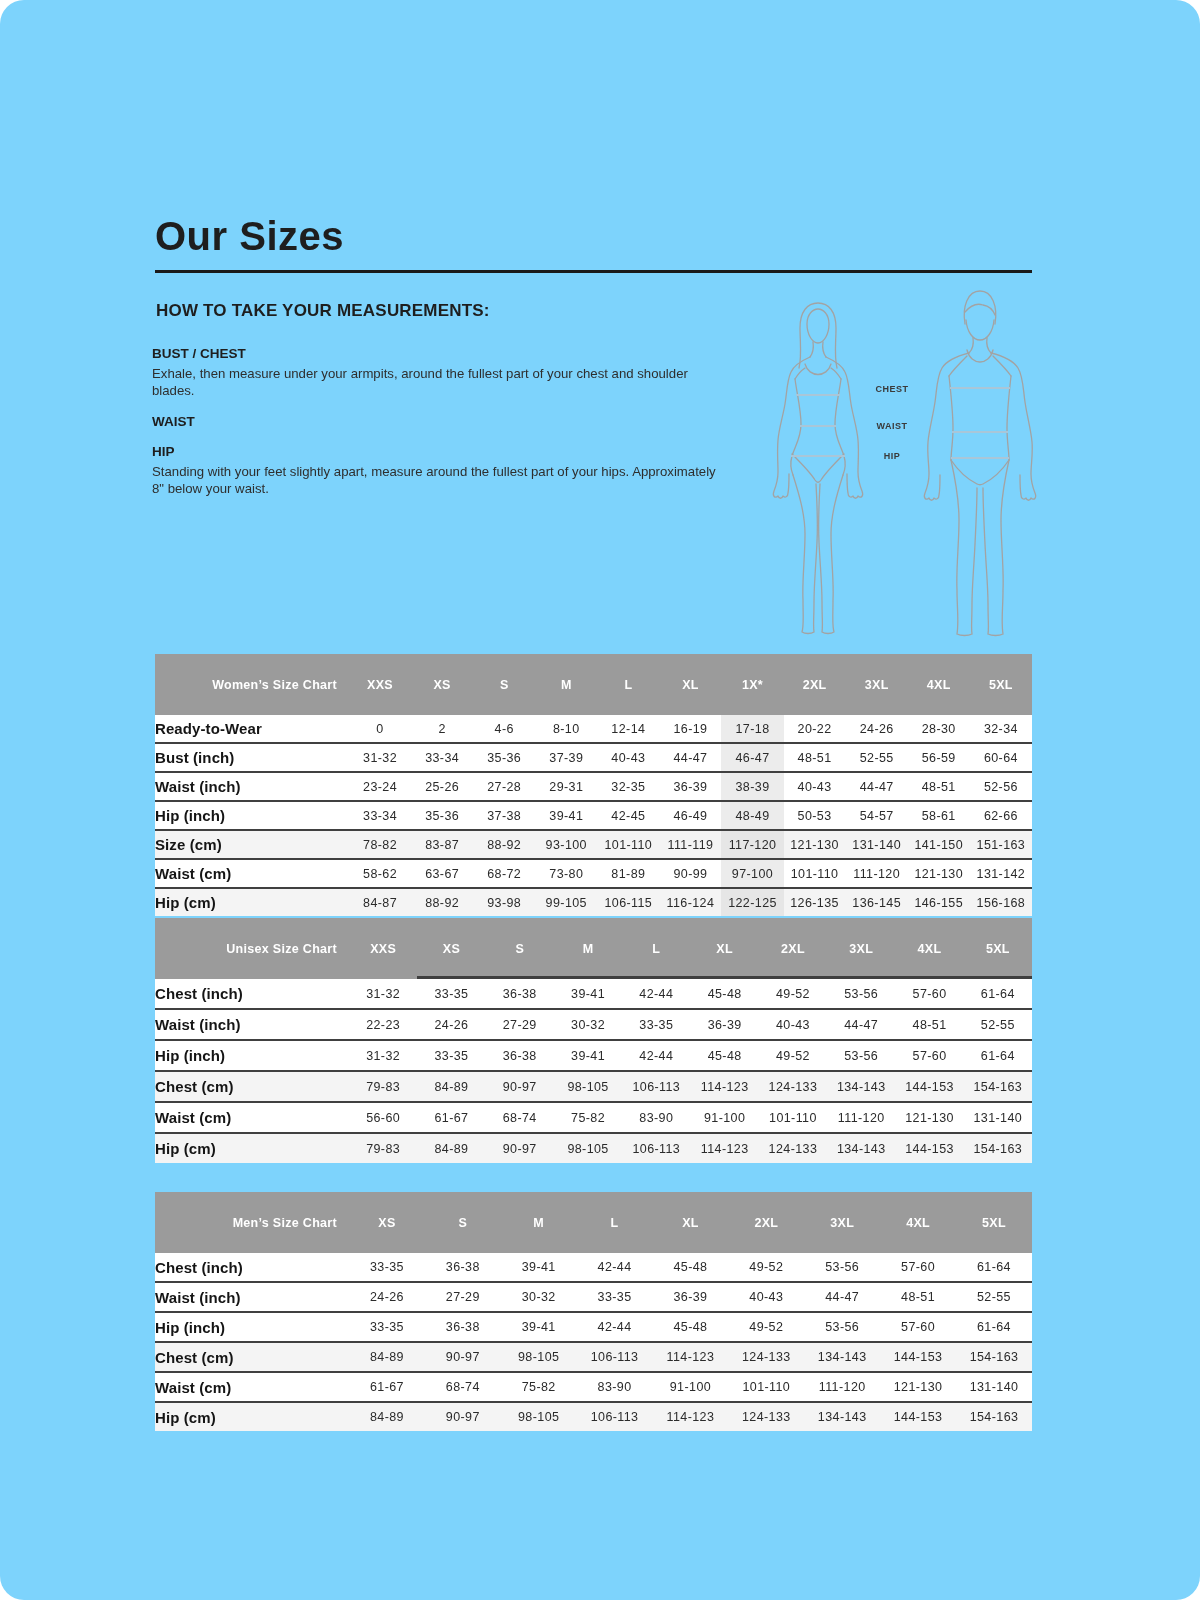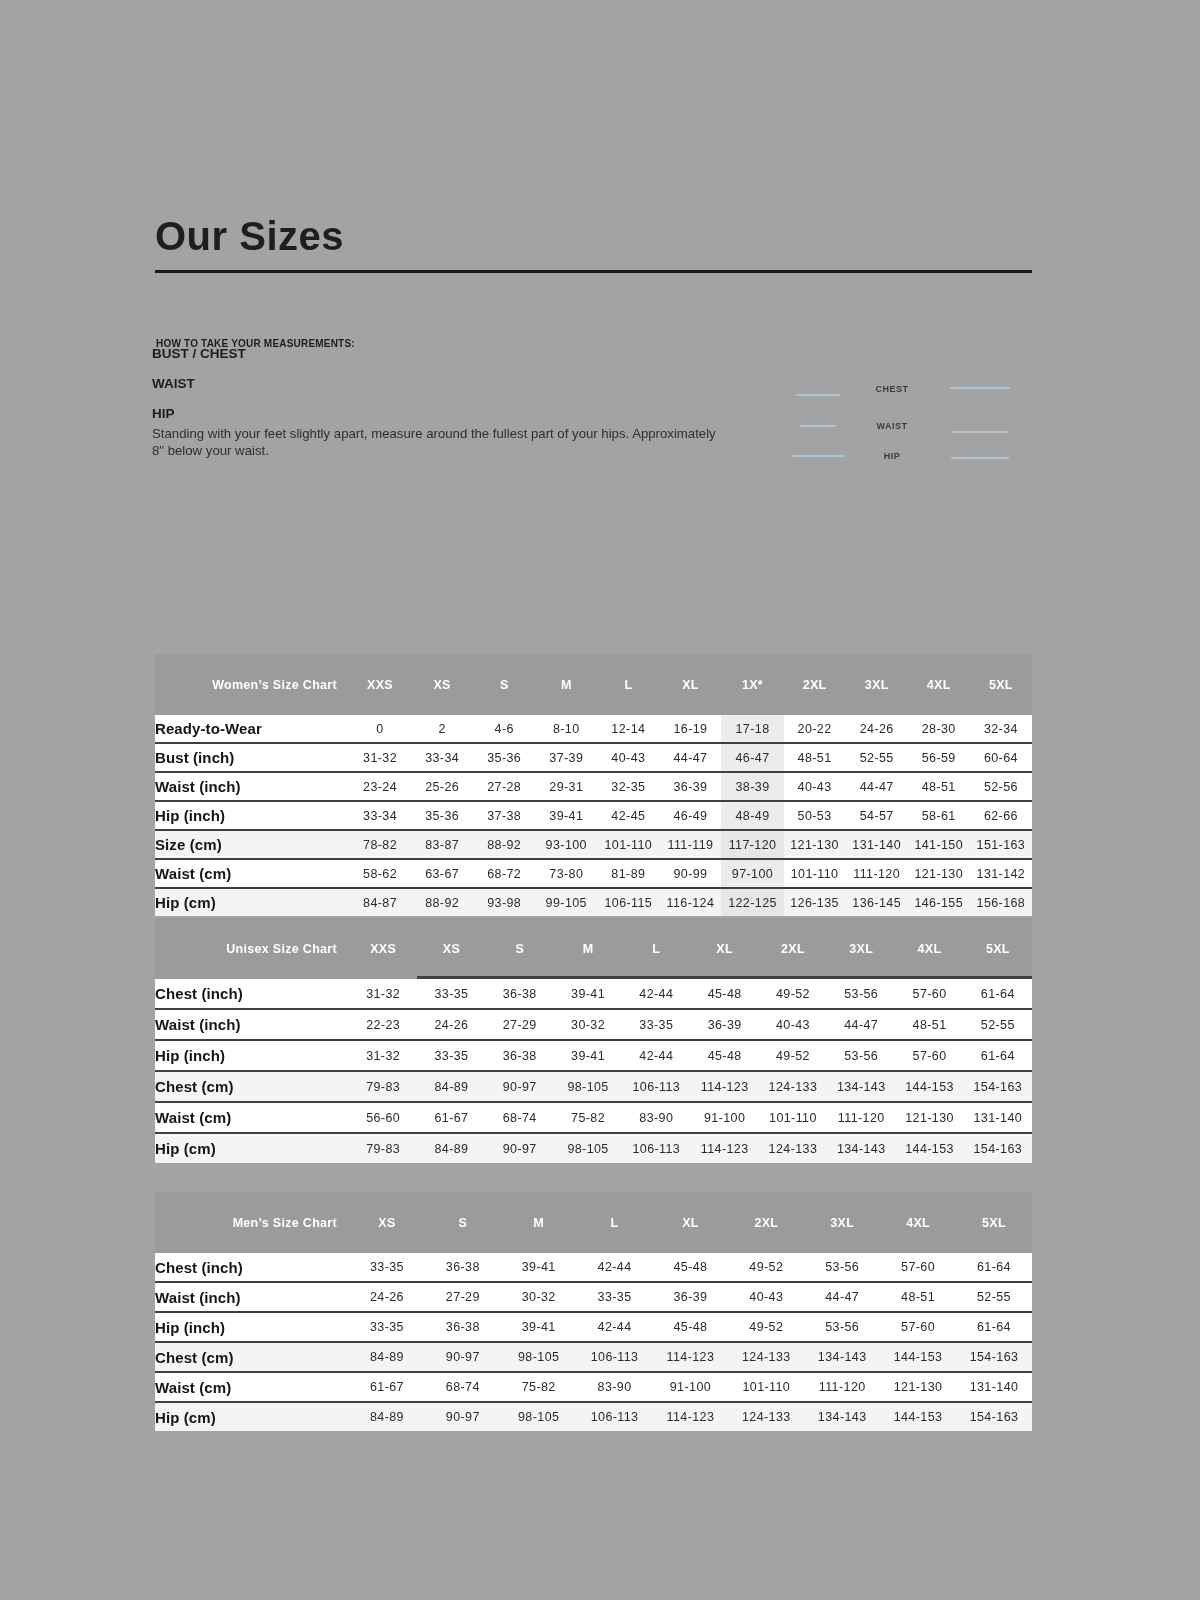--- a/index.html
+++ b/index.html
@@ -1,22 +1,22 @@
 <!DOCTYPE html>
 <html><head>
 <meta charset="utf-8">
 <style>
   html,body { margin:0; padding:0; background:#ffffff; }
   body { width:1200px; height:1600px; font-family:"Liberation Sans", sans-serif; color:#232323; }
-  .page { position:relative; width:1200px; height:1600px; overflow:hidden; background:#a3a3a3; }
+  .page { position:relative; width:1200px; height:1600px; overflow:hidden; background:#7dd3fc;border-radius:24px; }
 
   .page-title { position:absolute; left:155px; top:214px; margin:0; font-size:40px; font-weight:800; letter-spacing:0.5px; color:#1e1e1e; }
   .title-rule { position:absolute; left:155px; top:270px; width:877px; height:2.5px; background:#1a1a1a; }
 
-  .howto { position:absolute; left:156px; top:301px; font-size:10px; font-weight:bold; letter-spacing:0.2px; color:#1e1e1e;margin-top:37px; }
+  .howto { position:absolute; left:156px; top:301px; font-size:17px; font-weight:bold; letter-spacing:0.2px; color:#1e1e1e; }
 
   .sections { position:absolute; left:152px; top:346px; width:572px; }
   .section { margin-bottom:15px; }
   .section h3 { margin:0 0 4px 0; font-size:13.5px; font-weight:bold; color:#1e1e1e; }
   .section p { margin:0; font-size:13.2px; line-height:17px; color:#2e2e2e; }
 
   .figures { position:absolute; left:745px; top:282px; width:300px; height:358px; }
 
   .tblwrap { position:absolute; width:877px; }
   .tbl-women { left:155px; top:654px; }
@@ -45,20 +45,21 @@
 <div class="page">
 
   <h1 class="page-title">Our Sizes</h1>
   <div class="title-rule"></div>
 
   <div class="howto">HOW TO TAKE YOUR MEASUREMENTS:</div>
 
   <div class="sections">
     <div class="section">
       <h3>BUST / CHEST</h3>
+      <p>Exhale, then measure under your armpits, around the fullest part of your chest and shoulder blades.</p>
     </div>
     <div class="section">
       <h3>WAIST</h3>
     </div>
     <div class="section">
       <h3>HIP</h3>
       <p>Standing with your feet slightly apart, measure around the fullest part of your hips. Approximately 8" below your waist.</p>
     </div>
   </div>
 

